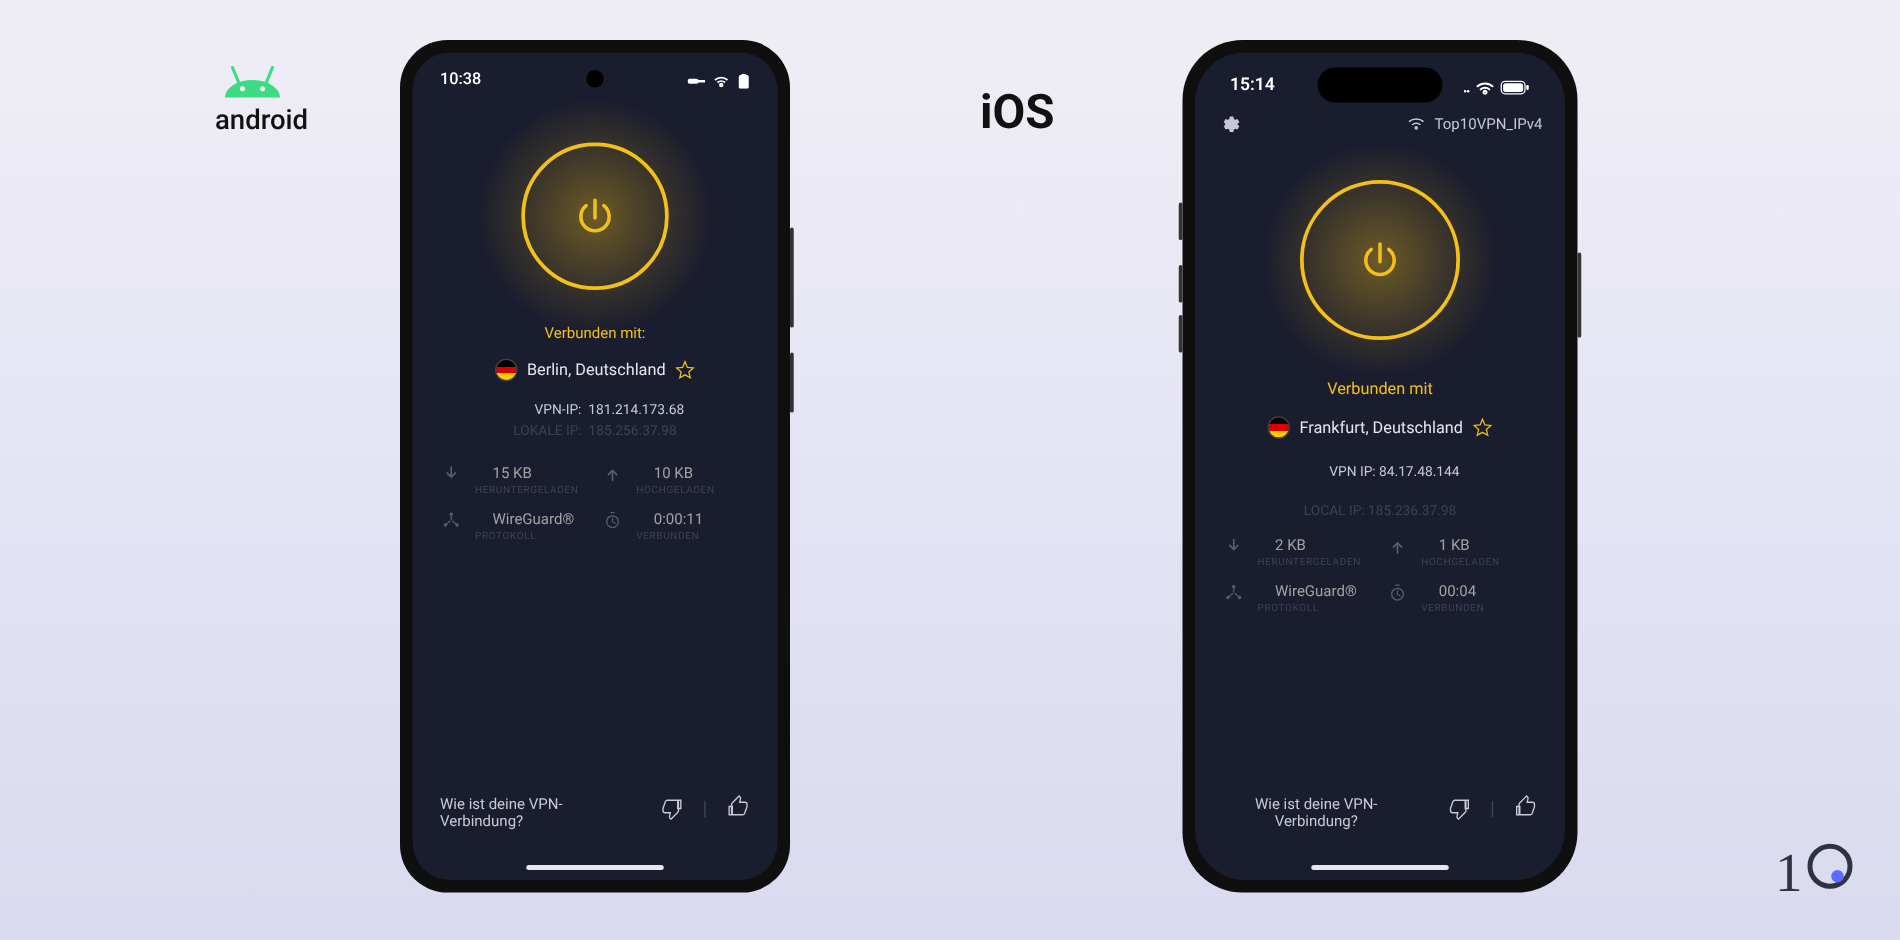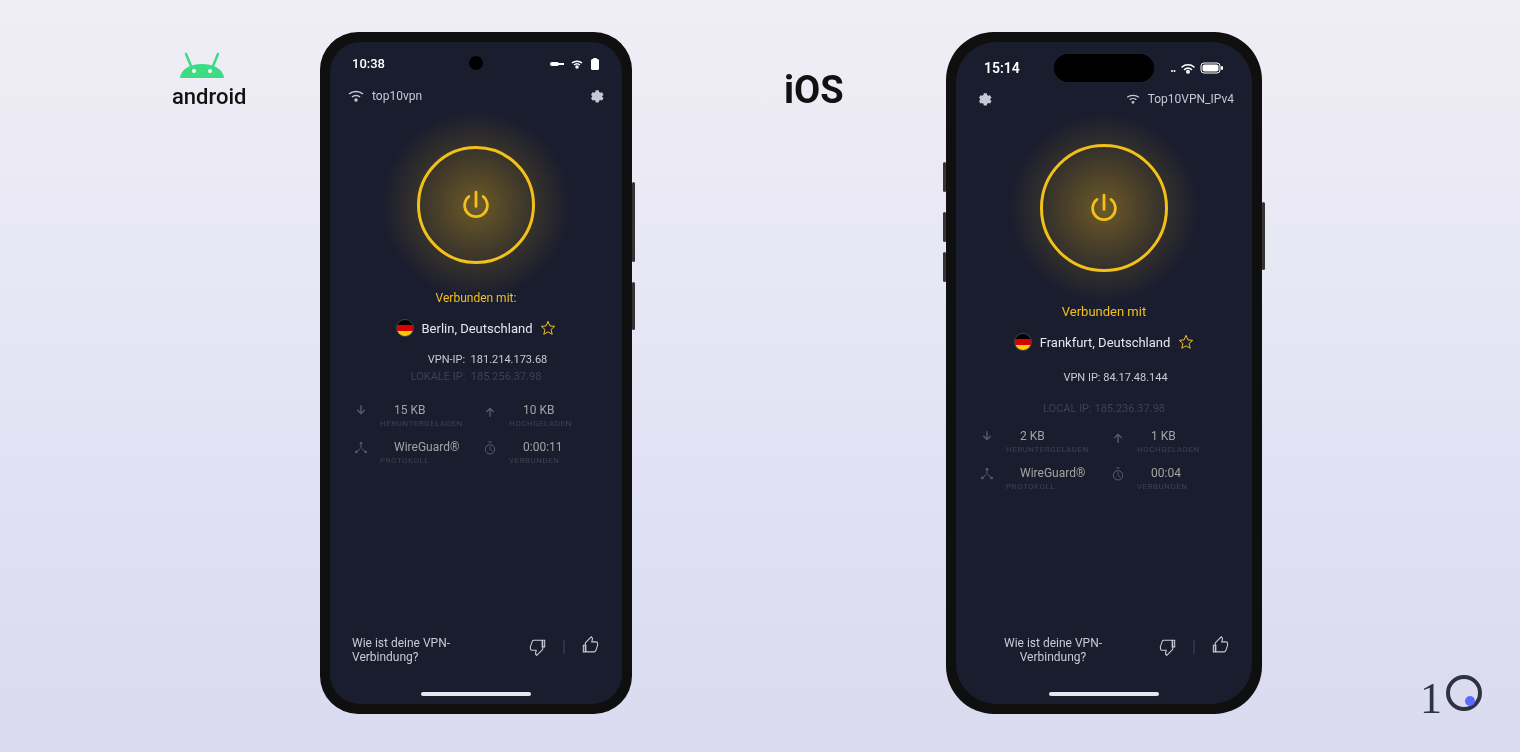--- a/index.html
+++ b/index.html
@@ -55,21 +55,21 @@
       content:"";
       position:absolute; right:-3px; top:170px; width:3px; height:68px;
       background:#333; border-radius:2px;
     }
     
     
     .punch-hole { position:absolute; left:50%; transform:translateX(-50%); top:14px; width:14px; height:14px; background:#000; border-radius:50%; z-index:5; }
     .dynamic-island { position:absolute; left:50%; transform:translateX(-50%); top:12px; width:100px; height:28px; background:#000; border-radius:16px; z-index:5; }
     
     
-    .status-bar { display:flex; justify-content:space-between; align-items:center; padding: 14px 22px 8px; color:#fff; font-size:13px; font-weight:500; }
+    .status-bar { display:flex; justify-content:space-between; align-items:flex-end; padding: 14px 22px 8px; color:#fff; font-size:13px; font-weight:500; }
     .status-bar .sb-right { display:flex; gap:6px; align-items:center; }
     .ios-phone .status-bar { padding:18px 28px 6px; font-size:14px; font-weight:600; }
     .ios-phone .status-bar .sb-right { gap:4px; }
     
     
     .app-header { display:flex; justify-content:space-between; align-items:center; padding: 8px 18px 6px; color:#c6c8d6; font-size:12px; }
     .app-header .left, .app-header .right { display:flex; align-items:center; gap:8px; }
     
     
     .power-area { display:flex; justify-content:center; align-items:center; padding-top:16px; height:172px; position:relative; }
@@ -146,33 +146,20 @@
             </svg>
           <svg width="14" height="10" viewBox="0 0 14 10">
               <path d="M7 9a1 1 0 100-2 1 1 0 000 2zM4 6c1.7-1.5 4.3-1.5 6 0M2 4c2.8-2.5 7.2-2.5 10 0" stroke="#fff" stroke-width="1.5" fill="none"></path>
             </svg>
           <svg width="10" height="12" viewBox="0 0 10 12">
               <rect x="1" y="1" width="8" height="11" rx="1.5" fill="#fff"></rect>
               <rect x="3" y="0" width="4" height="2" rx="1" fill="#fff"></rect>
             </svg>
         </div>
       </div>
-      <div class="app-header">
-        <div class="left">
-          <svg width="16" height="12" viewBox="0 0 16 12">
-              <path d="M8 11a1 1 0 100-2 1 1 0 000 2zM4 7c2.2-2 5.8-2 8 0M1 4c3.9-3.3 10.1-3.3 14 0" stroke="#c6c8d6" stroke-width="1.5" fill="none"></path>
-            </svg>
-          <span>top10vpn</span>
-        </div>
-        <div class="right">
-          <svg width="18" height="18" viewBox="0 0 24 24">
-              <path fill="#c6c8d6" d="M12 8a4 4 0 100 8 4 4 0 000-8zm9.4 4l2-1.5-2-3.5-2.4.8c-.5-.4-1-.7-1.6-1l-.4-2.5h-4l-.4 2.5c-.6.3-1.1.6-1.6 1l-2.4-.8-2 3.5 2 1.5v1l-2 1.5 2 3.5 2.4-.8c.5.4 1 .7 1.6 1l.4 2.5h4l.4-2.5c.6-.3 1.1-.6 1.6-1l2.4.8 2-3.5-2-1.5v-1z"></path>
-            </svg>
-        </div>
-      </div>
       <div class="power-area">
         <div class="power-glow"></div>
         <div class="power-btn">
           <svg width="34" height="34" viewBox="0 0 24 24">
               <path d="M12 3v10M7 6a8 8 0 1010 0" stroke="#f2c019" stroke-width="2" stroke-linecap="round" fill="none"></path>
             </svg>
         </div>
       </div>
       <div class="connected-label">Verbunden mit:</div>
       <div class="location-row">

